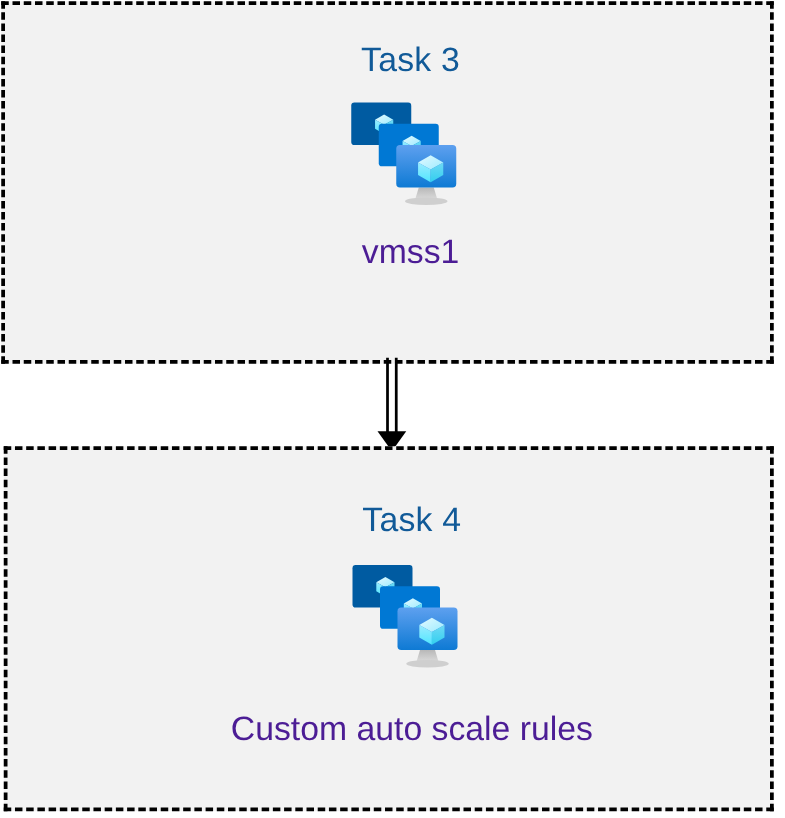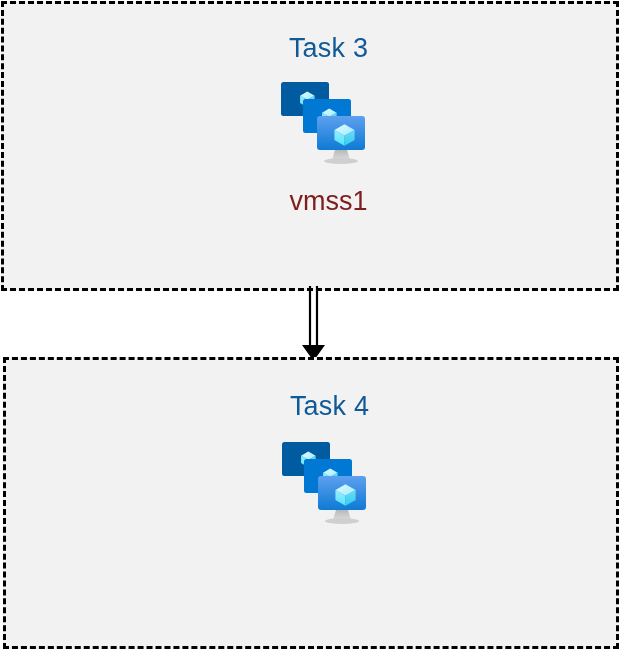--- a/index.html
+++ b/index.html
@@ -47,24 +47,24 @@
   }
 
   .task-title {
     color: #115a98;
     font-size: 27px;
     line-height: 1;
     letter-spacing: 0.2px;
     white-space: nowrap;
   }
   #box-task3 .task-title { margin-top: 31px; }
-  #box-task4 .task-title { margin-top: 33px; text-align: center; }
+  #box-task4 .task-title { margin-top: 43px; text-align: center; }
 
   .task-label {
-    color: #7f1d1d;
+    color: #4c1d95;
     font-size: 27px;
     line-height: 34px;
     text-align: center;
     white-space: nowrap;
   }
   .label-block { text-align: center; }
 
   #box-task3 .label-block { margin-top: 14px; }
   #box-task4 .label-block { margin-top: 26px; }
 
@@ -207,15 +207,18 @@
 
         <rect x="44" y="42" width="48" height="34" rx="3" fill="url(#frontGrad4)"></rect>
         <g transform="translate(60,48) scale(0.72)">
           <path d="M16 3 L30 11 L16 19 L2 11 Z" fill="url(#cubeTop4)"></path>
           <path d="M2 11 L16 19 L16 33 L2 25 Z" fill="url(#cubeLeft4)"></path>
           <path d="M30 11 L16 19 L16 33 L30 25 Z" fill="url(#cubeRight4)"></path>
         </g>
       </svg>
     </div>
 
+    <div class="label-block">
+      <div class="task-label">Custom auto scale rules</div>
+    </div>
   </div>
 
 </div>
 
 </body></html>

